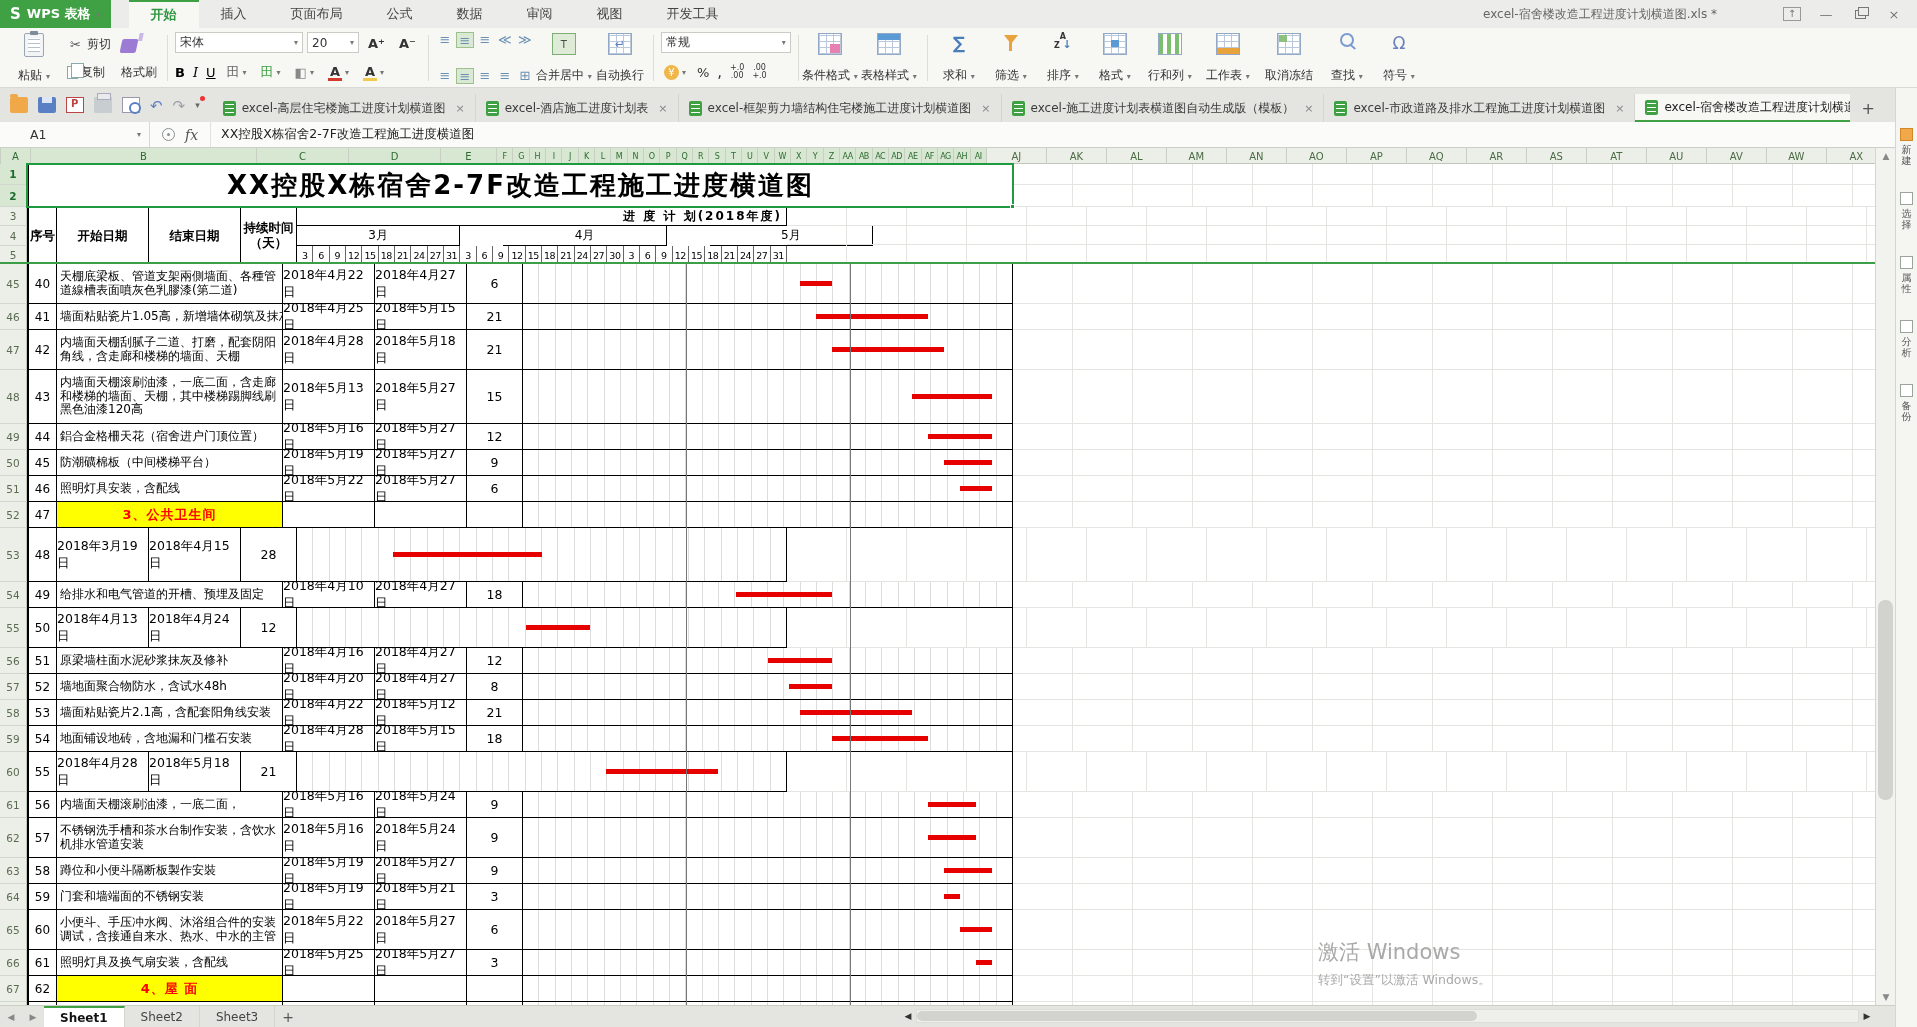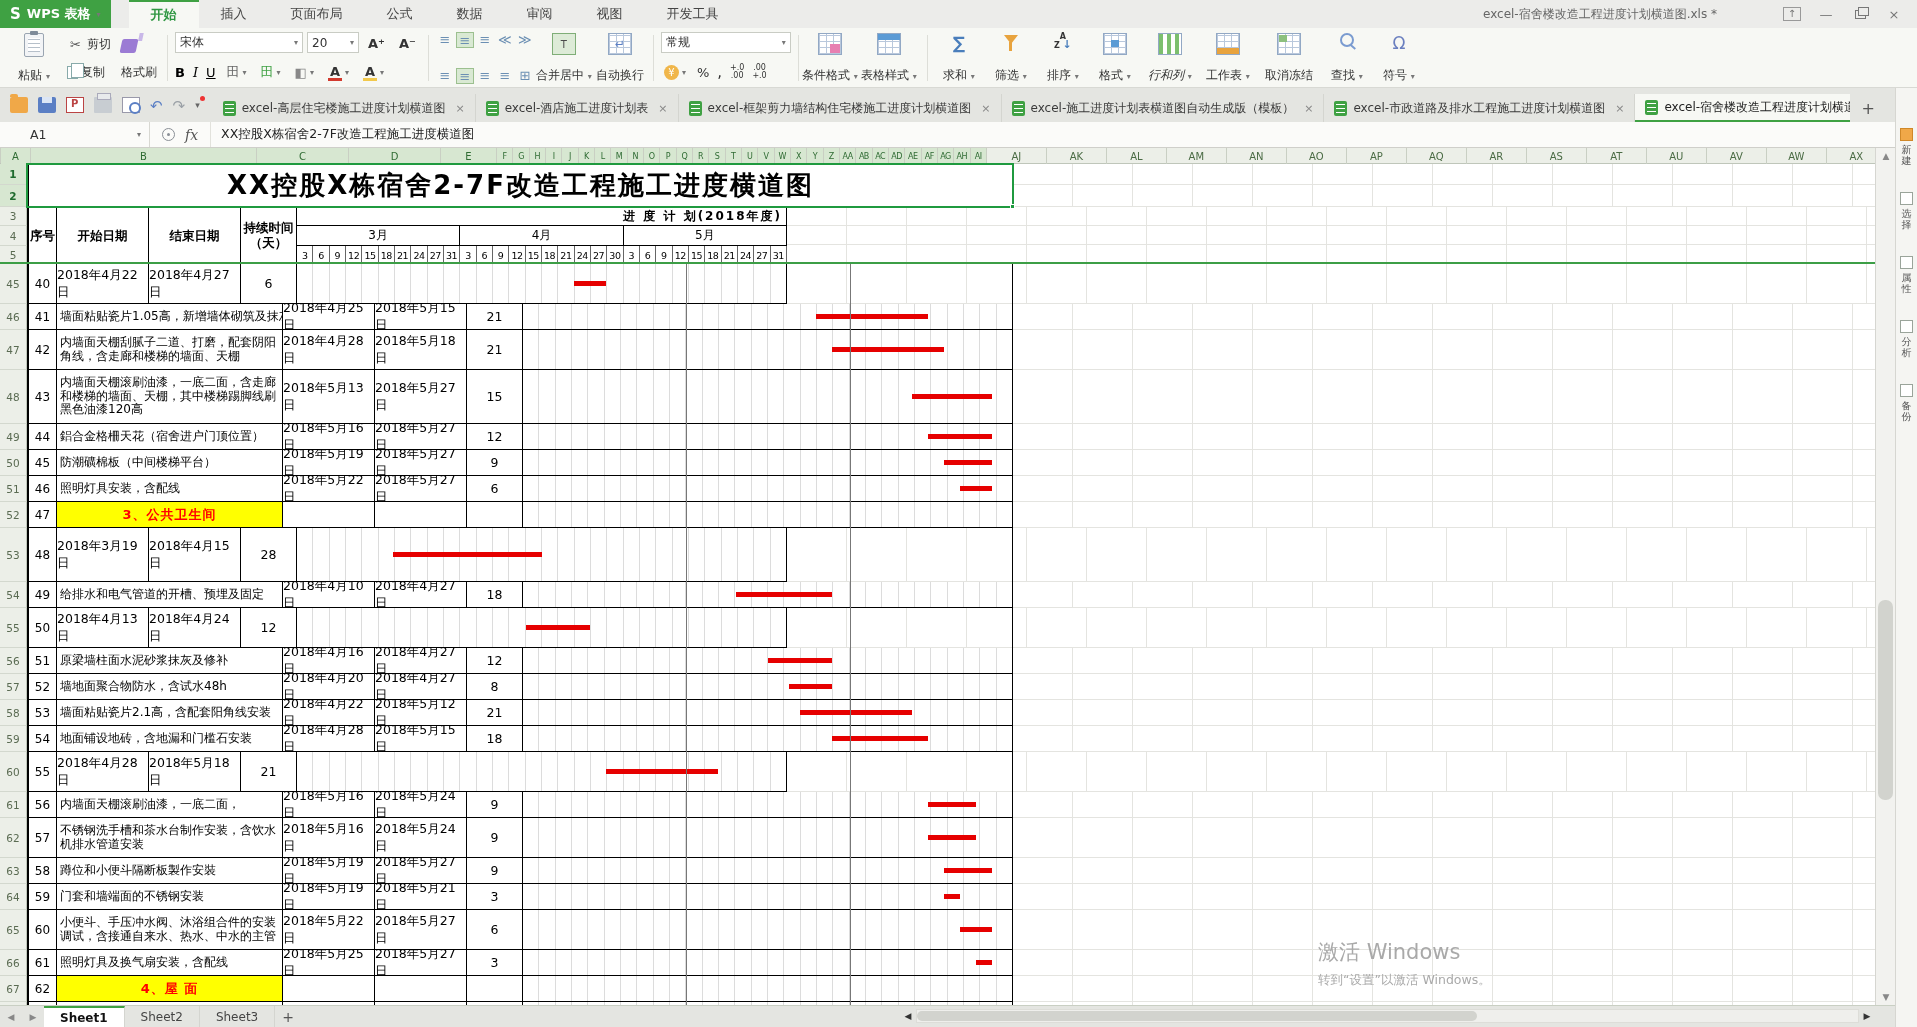--- a/index.html
+++ b/index.html
@@ -119,21 +119,21 @@
   .gutcell { width:27px; flex:none; background:#ECEFE8; border-right:1px solid #BFC6BA; border-bottom:1px solid #D3D8CE; display:flex; align-items:center; justify-content:center; font-size:10.5px; color:#5A6B52; }
   .gutcell.sel { background:#D7E7D1; color:#1E6B2E; font-weight:bold; }
   .cell { border-right:1px solid #000; border-bottom:1px solid #000; display:flex; align-items:center; justify-content:center; overflow:hidden; flex:none; background:#fff; }
   .filler { flex:1; border-bottom:1px solid #E4E4E0; background:
       repeating-linear-gradient(90deg,transparent 0 59px,#E4E4E0 59px 60px); }
   #titleblock { position:absolute; left:0; top:164px; width:1875px; height:43px; display:flex; }
   #titlecell { width:986px; flex:none; border:1px solid #000; border-left:2px solid #000; font-weight:bold; font-size:26px; letter-spacing:2px; color:#000; display:flex; align-items:center; justify-content:center; background:#fff; }
   #thead { position:absolute; left:0; top:207px; width:1875px; height:57px; display:flex; }
   .hcell { font-weight:bold; font-size:12.5px; color:#000; text-align:center; white-space:pre-line; line-height:15px; }
   #plan-title { height:19px; border-bottom:1px solid #000; border-right:1px solid #000; font-weight:bold; font-size:12px; letter-spacing:2px; display:flex; align-items:center; justify-content:flex-end; padding-right:4px; }
-  #months { height:20px; display:flex; }
+  #months { height:20px; display:flex;gap:43px; }
   .mcell { width:163.33px; flex:none; border-right:1px solid #000; border-bottom:1px solid #000; font-size:12px; display:flex; align-items:center; justify-content:center; }
   #ticks { height:18px; display:flex; }
   .tcell { width:16.333px; flex:none; border-right:1px solid #666; font-size:9.5px; display:flex; align-items:center; justify-content:center; color:#000; letter-spacing:-0.5px; overflow:hidden; }
   #tbody { position:absolute; left:0; top:264px; width:1875px; height:741px; overflow:hidden; background:#fff; }
   .trow { display:flex; position:relative; }
   .c-no { width:30px; font-size:12px; }
   .c-task { width:226px; justify-content:flex-start; padding:1px 3px; font-size:12px; line-height:13.5px; text-align:left; align-items:center; }
   .c-task.one { white-space:nowrap; }
   .c-task.section { background:#FFFF00; color:#FF0000; font-weight:bold; justify-content:center; font-size:13px; letter-spacing:1px; }
   .c-date { width:92px; font-size:12.5px; }
@@ -339,21 +339,21 @@
       <span class="lbl"><span>筛选</span> <span class="dd">▾</span></span>
     </div>
     <div class="rbig">
       <span class="azic">A<br>Z <span class="ar">↓</span></span>
       <span class="lbl"><span>排序</span> <span class="dd">▾</span></span>
     </div>
     <div class="rbig">
       <span class="gridic big gic-blue"></span>
       <span class="lbl"><span>格式</span> <span class="dd">▾</span></span>
     </div>
-    <div class="rbig" style="width:58px;font-style:italic;">
+    <div class="rbig" style="width:58px;">
       <span class="gridic big" style="background:repeating-linear-gradient(90deg,#7CBF6E 0 4px,#fff 4px 8px);"></span>
       <span class="lbl"><span>行和列</span> <span class="dd">▾</span></span>
     </div>
     <div class="rbig" style="width:58px;">
       <span class="gridic big gic-orange"></span>
       <span class="lbl"><span>工作表</span> <span class="dd">▾</span></span>
     </div>
     <div class="rbig" style="width:64px;">
       <span class="gridic big gic-green"></span>
       <span class="lbl">取消冻结</span>
@@ -547,20 +547,21 @@
       <div style="height:19px; border-bottom:1px solid #E4E4E0;"></div>
       <div style="height:20px; border-bottom:1px solid #E4E4E0;"></div>
       <div style="height:18px;"></div>
     </div>
   </div>
 
   <div id="tbody">
       <div class="trow" style="height: 40px;">
         <div class="gutcell" style="height: 40px;">45</div>
         <div class="cell c-no" style="border-left: 2px solid rgb(0, 0, 0);">40</div>
+        <div class="cell c-task">天棚底梁板、管道支架兩側墙面、各種管道線槽表面噴灰色乳膠漆(第二道)</div>
         <div class="cell c-date">2018年4月22日</div>
         <div class="cell c-date">2018年4月27日</div>
         <div class="cell c-days">6</div>
         <div class="cell c-gantt">
           <div class="bar" style="left: 277px; width: 32px; background: rgb(230, 0, 0);"></div>
         </div>
         <div class="filler"></div>
       </div>
       <div class="trow" style="height: 26px;">
         <div class="gutcell" style="height: 26px;">46</div>

